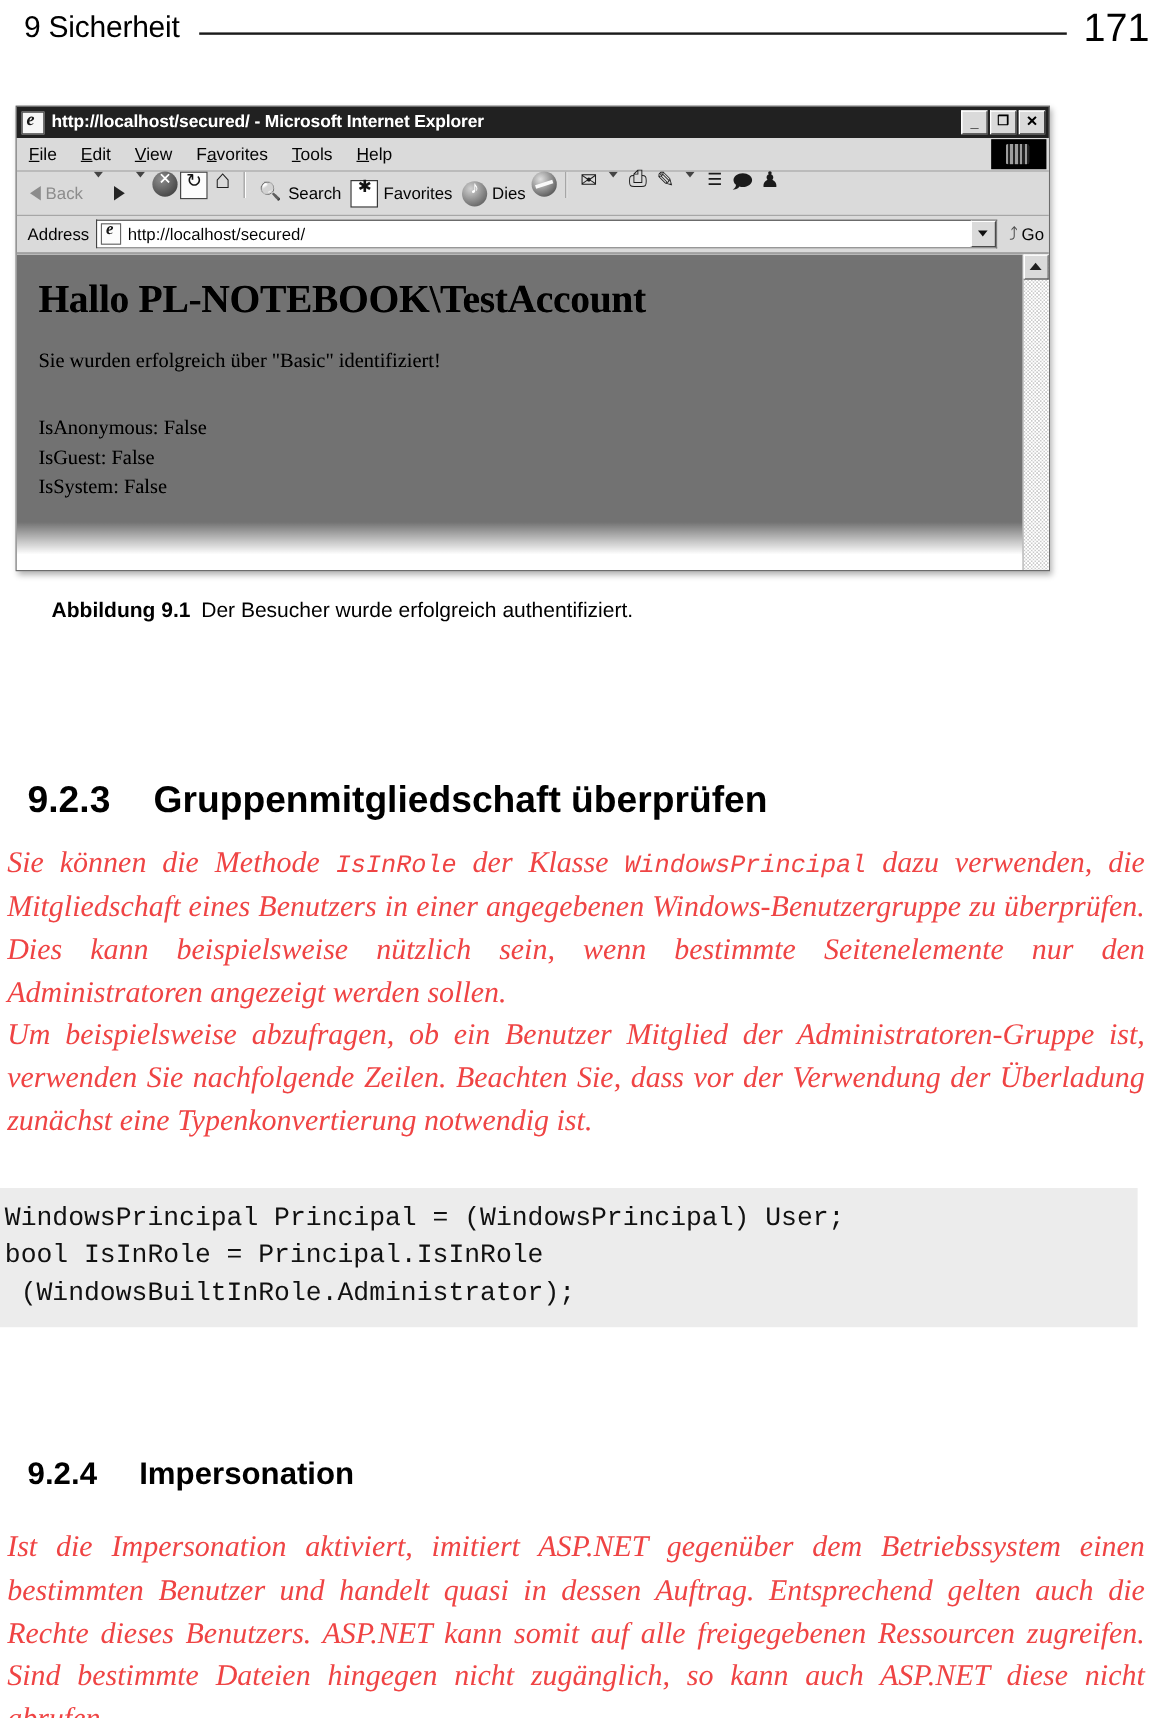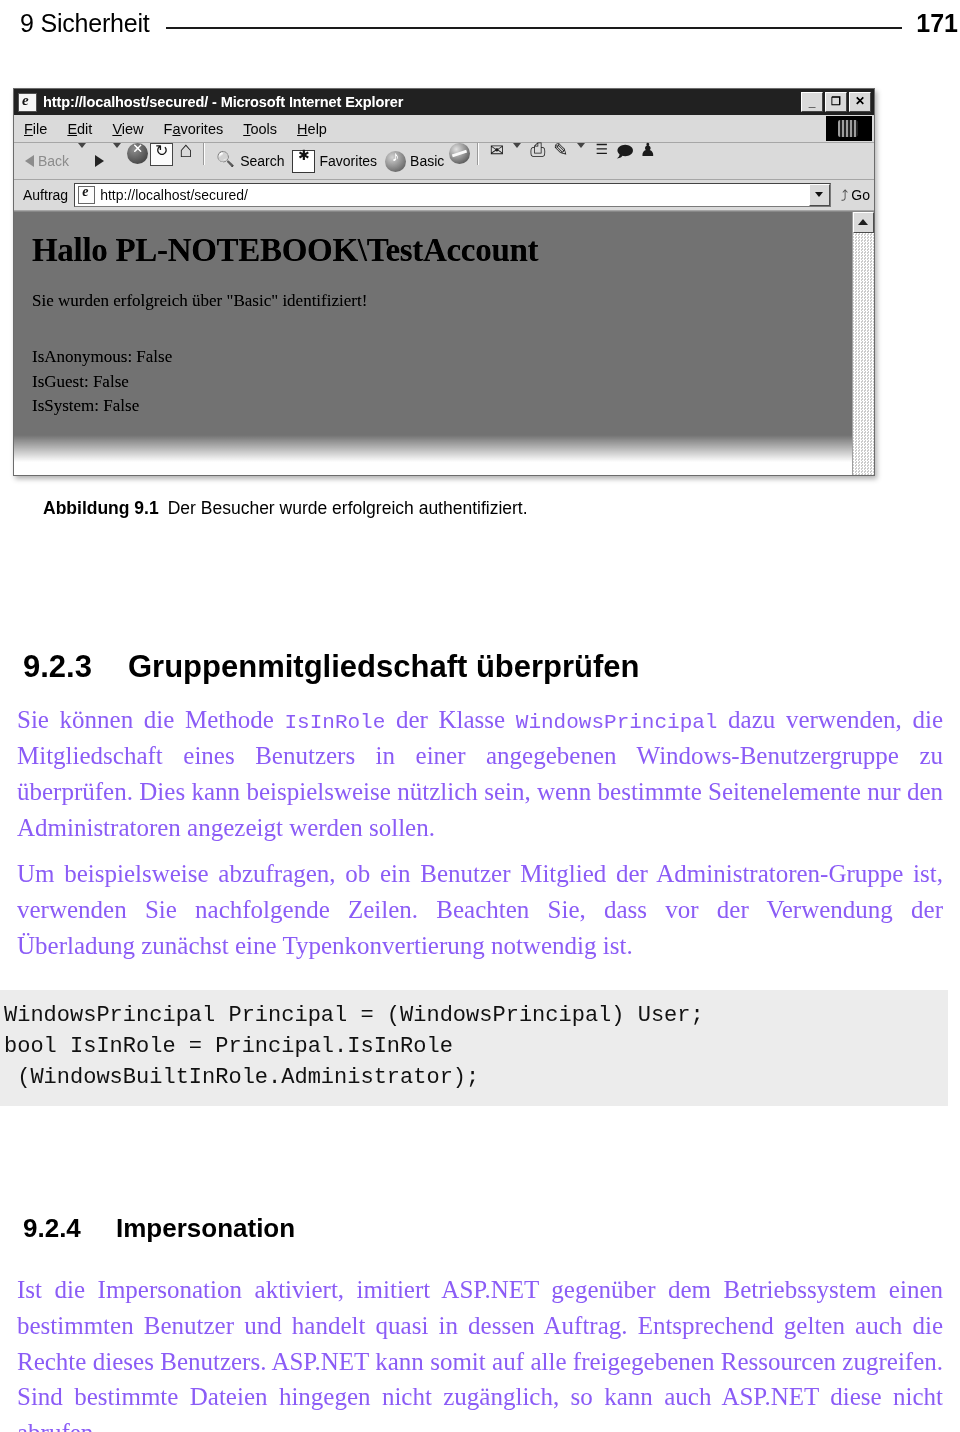--- a/index.html
+++ b/index.html
@@ -33,22 +33,22 @@
     padding-left: 20px;
   }
   .page-header .head-rule {
     flex: 1 1 auto;
     height: 0;
     border-bottom: 2.2px solid #1a1a1a;
     margin: 9px 14px 0 16px;
   }
   .page-header .head-page {
     font-family: "Liberation Sans", sans-serif;
-    font-size: 25px;
-    font-weight: 700;
+    font-size: 33px;
+    font-weight: 400;
     white-space: nowrap;
     padding-right: 2px;
   }
 
   
   .figure-wrap {
     position: absolute;
     left: 13px;
     top: 88px;
     width: 864px;
@@ -480,22 +480,23 @@
   h2.sec.big { font-size: 31px; }
   h2.sec.small { font-size: 26px; }
   h2.sec .num { width: 105px; flex: 0 0 auto; }
   h2.sec.small .num { width: 93px; }
 
   p.body {
     font-family: "Liberation Serif", serif;
     font-size: 25px;
     line-height: 1.43;
     text-align: justify;
-    margin: 11px;
-    color: #8b5cf6;
+    margin: 0;
+    color: #ef4444;
+    font-style: italic;
   }
   p.body code, span.mono {
     font-family: "Liberation Mono", monospace;
     font-size: 21px;
   }
   .gap-after-head { margin-top: 30px; }
   .gap-para { margin-top: 22px; }
 
   pre.codeblock {
     position: absolute;
@@ -566,36 +567,36 @@
       <span class="tb-btn">
         <span class="ico search"></span>
         <span>Search</span>
       </span>
       <span class="tb-btn">
         <span class="ico fav"></span>
         <span>Favorites</span>
       </span>
       <span class="tb-btn">
         <span class="ico media"></span>
-        <span>Basic</span>
+        <span>Dies</span>
       </span>
       <span class="ico globe"></span>
       <span class="tb-sep"></span>
       <span class="ico mail"></span>
       <span class="tb-caret"></span>
       <span class="ico print"></span>
       <span class="ico edit"></span>
       <span class="tb-caret"></span>
       <span class="ico discuss"></span>
       <span class="ico messenger"></span>
       <span class="ico contact"></span>
     </div>
 
     <div class="ie-addressbar">
-      <span class="addr-label">Auftrag</span>
+      <span class="addr-label">Address</span>
       <span class="addr-field">
         <span class="pg-icon"></span>
         <span class="url-text">http://localhost/secured/</span>
         <span class="drop-btn"></span>
       </span>
       <span class="go-btn">
         <span class="go-arrow">⤴</span>
         <span>Go</span>
       </span>
     </div>

